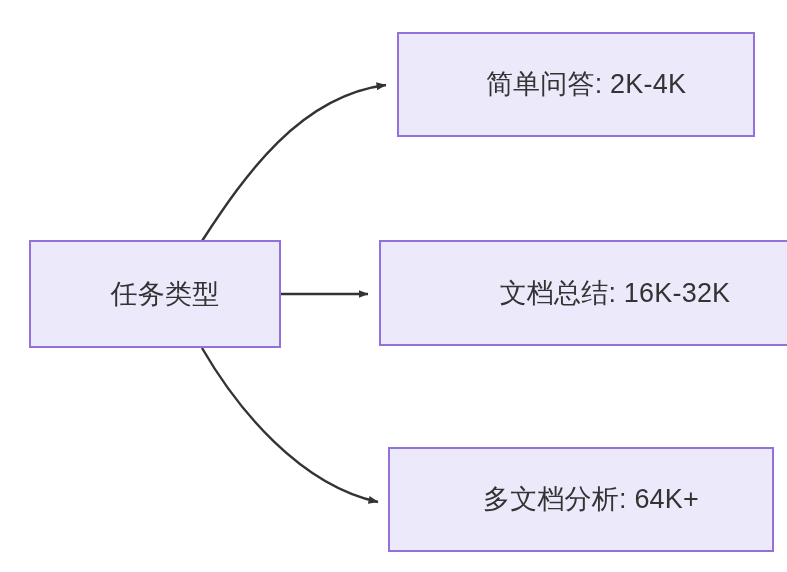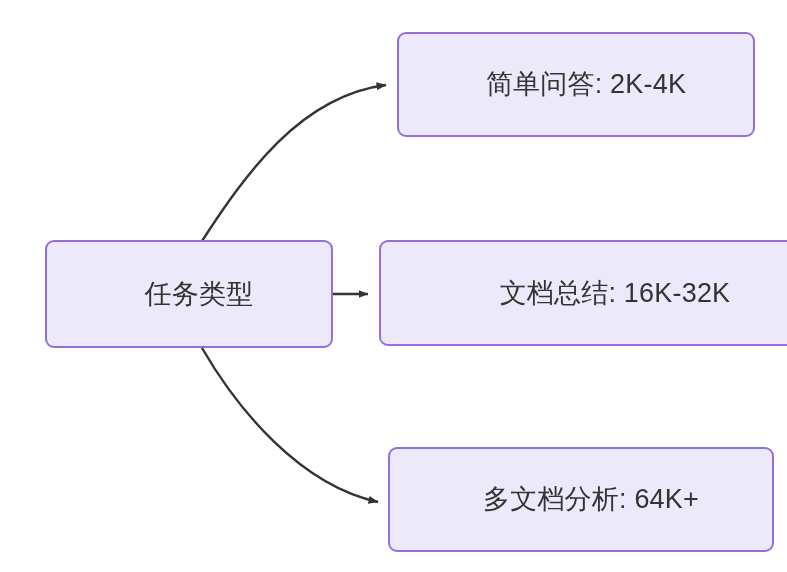--- a/index.html
+++ b/index.html
@@ -26,36 +26,36 @@
     top: 0;
     width: 787px;
     height: 572px;
     pointer-events: none;
   }
   .node {
     position: absolute;
     box-sizing: border-box;
     background: #ece9fb;
     border: 2px solid #9370db;
-    border-radius: 9px;
+    border-radius: 0;
     display: flex;
     align-items: center;
     justify-content: center;
     padding-left: 20px;
   }
   .node-label {
     color: #333333;
     font-size: 27px;
     line-height: 1.2;
     letter-spacing: 0.2px;
     white-space: nowrap;
     text-align: center;
   }
   
-  #node-source  { left: 45px;  top: 240px; width: 288px; height: 108px; }
+  #node-source  { left: 29px;  top: 240px; width: 252px; height: 108px; }
   #node-simple  { left: 397px; top: 32px;  width: 358px; height: 105px; }
   #node-summary { left: 379px; top: 240px; width: 452px; height: 106px; }
   #node-multi   { left: 388px; top: 447px; width: 386px; height: 105px; }
 </style>
 </head>
 <body>
 
 <div id="diagram-canvas">
 
   <svg id="edge-layer" viewBox="0 0 787 572" width="787" height="572" xmlns="http://www.w3.org/2000/svg">

